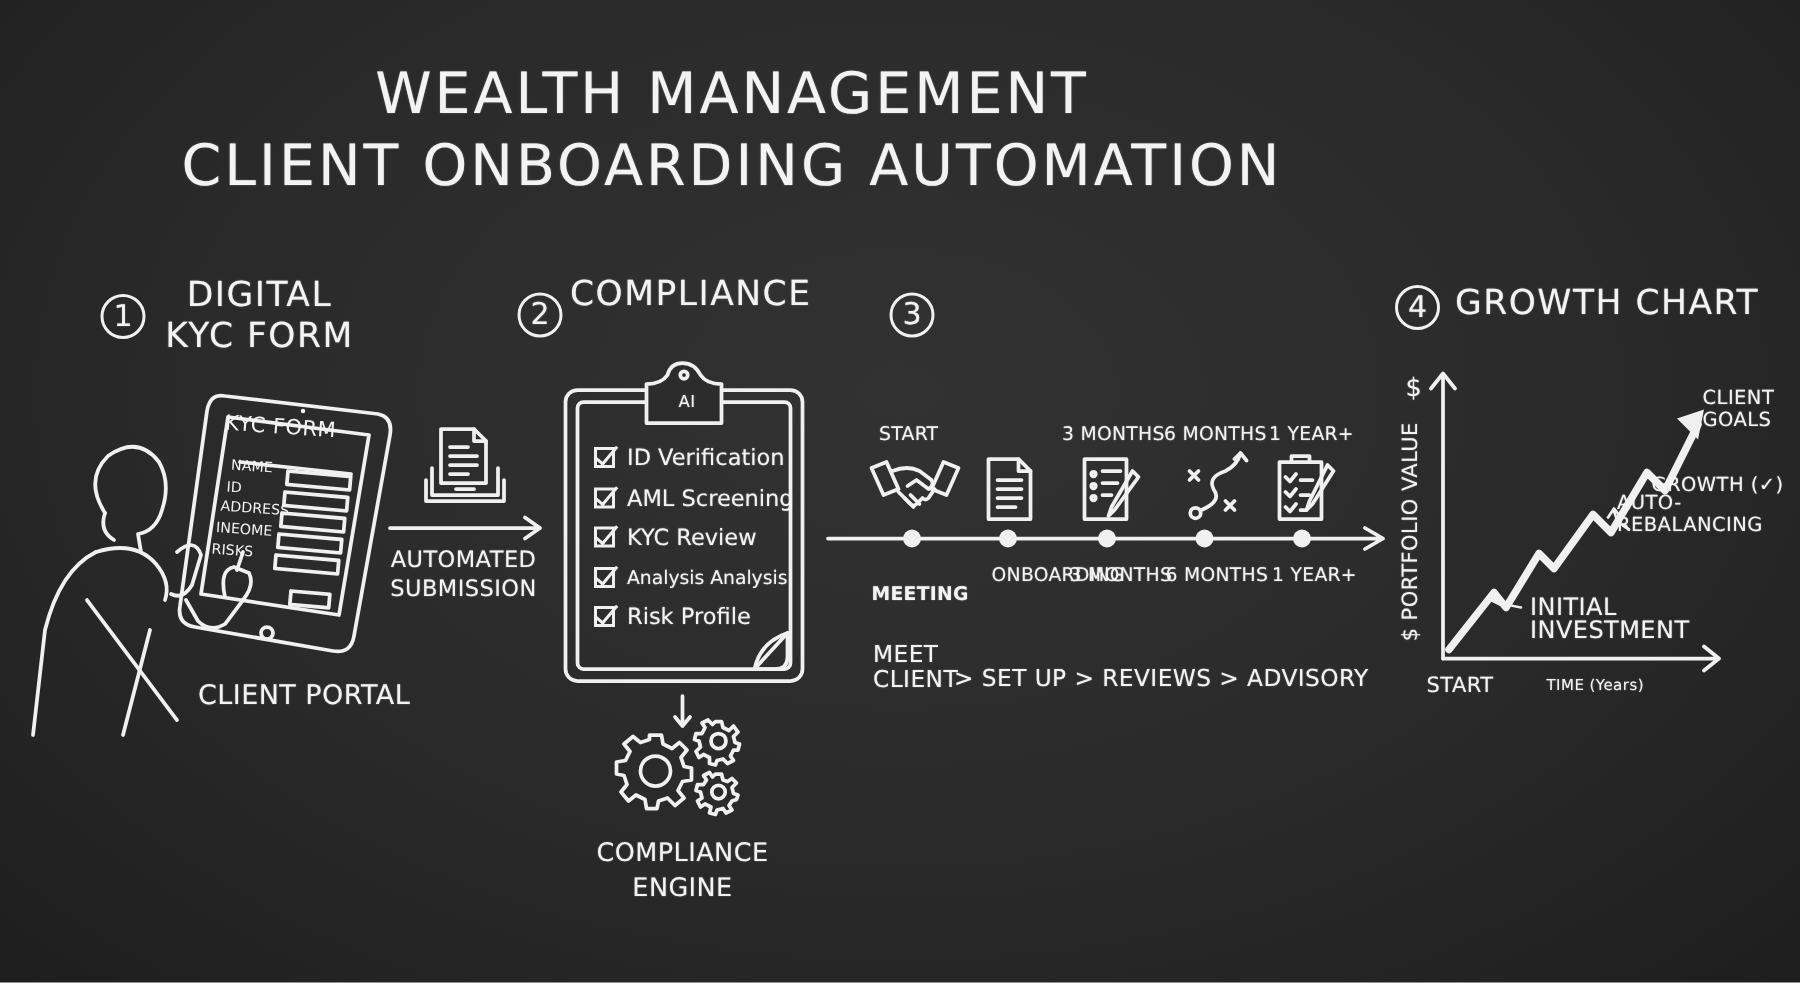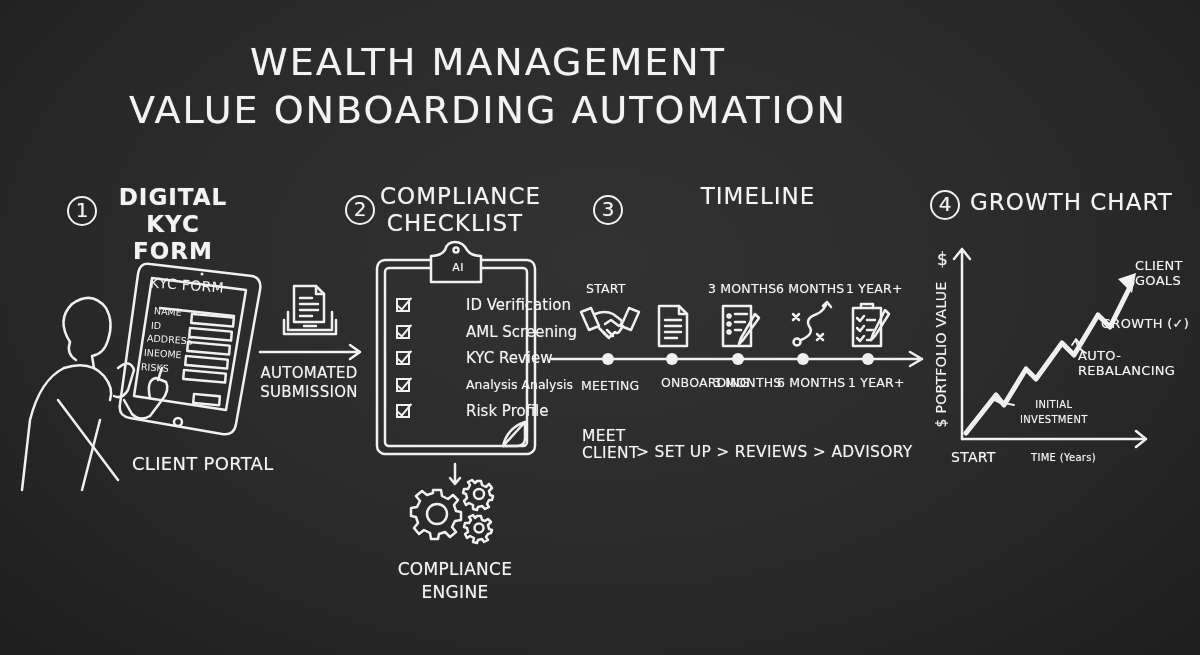--- a/index.html
+++ b/index.html
@@ -19,42 +19,42 @@
     .sec-num {
       position: absolute; width: 30px; height: 30px; border: 2.5px solid #f0f0f0;
       border-radius: 50%; text-align: center; line-height: 25px; font-size: 20px;
     }
     .sec-head { position: absolute; font-size: 23px; line-height: 27px; text-align: center; letter-spacing: 1px; }
     .label { position: absolute; font-size: 15px; line-height: 19px; letter-spacing: 0.3px; }
     svg { position: absolute; overflow: visible; }
     svg * { stroke: #f0f0f0; fill: none; stroke-width: 2.5; stroke-linecap: round; stroke-linejoin: round; }
     svg .fill { fill: #f0f0f0; stroke: none; }
     .check-list { position: absolute; left: 396px; top: 292px; }
-    .check-item { display: flex; align-items: center; height: 26.5px; gap: 48px; }
+    .check-item { display: flex; align-items: center; height: 26.5px; }
     .check-box {
       width: 14px; height: 14px; border: 2px solid #f0f0f0; margin-right: 8px; position: relative;
     }
     .check-box::after {
       content: ""; position: absolute; left: 2px; top: -6px; width: 6px; height: 14px;
       border-right: 2.5px solid #f0f0f0; border-bottom: 2.5px solid #f0f0f0; transform: rotate(40deg);
     }
     .check-text { font-size: 15px; }
     .tl-label { position: absolute; font-size: 12.5px; letter-spacing: 0.2px; text-align: center; white-space: nowrap; }
     .tl-dot { position: absolute; width: 12px; height: 12px; border-radius: 50%; background: #f0f0f0; }
     .form-label { position: absolute; font-size: 9.5px; line-height: 11px; transform: rotate(4deg); }
   </style>
 </head>
 <body>
 
 <div class="title chalk" style="top:38px;">WEALTH MANAGEMENT</div>
-<div class="title chalk" style="top:86px;">VALUE ONBOARDING AUTOMATION</div>
+<div class="title chalk" style="top:86px;">CLIENT ONBOARDING AUTOMATION</div>
 
 <div>
   <div class="sec-num chalk" style="left:67px; top:196px;">1</div>
-  <div class="sec-head chalk" style="left:108px; top:184px; width:130px;font-weight:bold;">
+  <div class="sec-head chalk" style="left:108px; top:184px; width:130px;">
     <div>DIGITAL</div>
     <div>KYC FORM</div>
   </div>
 
   <svg width="300" height="240" style="left:0; top:250px;">
 
     <path d="M150 14 L252 26 Q262 28 260 40 L236 174 Q234 186 222 184 L130 168 Q118 166 120 154 L138 24 Q140 12 150 14 Z"></path>
     <path d="M152 28 L246 40 L226 160 L134 146 Z"></path>
     <circle cx="202" cy="24" r="1.5" class="fill"></circle>
     <circle cx="178" cy="172" r="4"></circle>
@@ -105,21 +105,20 @@
   <div class="label chalk" style="left:259px; top:364px; text-align:center; width:100px;">
     <div>AUTOMATED</div>
     <div>SUBMISSION</div>
   </div>
 </div>
 
 <div>
   <div class="sec-num chalk" style="left:345px; top:195px;">2</div>
   <div class="sec-head chalk" style="left:380px; top:183px; width:150px;">
     <div>COMPLIANCE</div>
-    <div>CHECKLIST</div>
   </div>
 
   <svg width="170" height="220" style="left:375px; top:242px;">
     <rect x="2" y="18" width="158" height="194" rx="8"></rect>
     <rect x="10" y="26" width="142" height="178" rx="4"></rect>
     <path d="M56 14 L56 40 L106 40 L106 14 Q96 14 92 8 Q88 0 80 0 Q72 0 70 8 Q66 14 56 14 Z" style="fill:#2c2c2c"></path>
     <circle cx="81" cy="8" r="2.5"></circle>
     <path d="M128 204 L150 180 L150 196 Q150 204 142 204 Z"></path>
     <path d="M128 204 Q132 186 150 180"></path>
   </svg>
@@ -167,21 +166,20 @@
   </svg>
   <div class="label chalk" style="left:380px; top:558px; width:150px; text-align:center; font-size:17px; line-height:23px;">
     <div>COMPLIANCE</div>
     <div>ENGINE</div>
   </div>
 </div>
 
 <div>
   <div class="sec-num chalk" style="left:593px; top:195px;">3</div>
   <div class="sec-head chalk" style="left:628px; top:183px; width:260px;">
-    <div>TIMELINE</div>
   </div>
 
   <div class="tl-label chalk" style="left:586px; top:281px;">START</div>
   <div class="tl-label chalk" style="left:708px; top:281px;">3 MONTHS</div>
   <div class="tl-label chalk" style="left:776px; top:281px;">6 MONTHS</div>
   <div class="tl-label chalk" style="left:846px; top:281px;">1 YEAR+</div>
 
   <svg width="360" height="50" style="left:575px; top:302px;">
 
     <g>
@@ -225,21 +223,21 @@
 
   <svg width="380" height="20" style="left:550px; top:350px;">
     <path d="M2 9 L372 9 M360 2 L372 9 L360 16"></path>
   </svg>
   <div class="tl-dot" style="left:602px; top:353px;"></div>
   <div class="tl-dot" style="left:666px; top:353px;"></div>
   <div class="tl-dot" style="left:732px; top:353px;"></div>
   <div class="tl-dot" style="left:797px; top:353px;"></div>
   <div class="tl-dot" style="left:862px; top:353px;"></div>
 
-  <div class="tl-label chalk" style="left:581px; top:378px;">MEETING</div>
+  <div class="tl-label chalk" style="left:581px; top:388px;font-weight:bold;">MEETING</div>
   <div class="tl-label chalk" style="left:637px; top:375px;margin-left:24px;">ONBOARDING</div>
   <div class="tl-label chalk" style="left:713px; top:375px;">3 MONTHS</div>
   <div class="tl-label chalk" style="left:777px; top:375px;">6 MONTHS</div>
   <div class="tl-label chalk" style="left:848px; top:375px;">1 YEAR+</div>
 
   <div class="label chalk" style="left:582px; top:428px; font-size:15.5px; line-height:17px;">
     <div>MEET</div>
     <div>CLIENT</div>
   </div>
   <div class="label chalk" style="left:636px; top:443px; font-size:15.5px; white-space:nowrap;">
@@ -268,24 +266,24 @@
     <path d="M136 108 Q128 104 126 96 M122 100 L126 94 L130 99" style="stroke-width:1.8"></path>
   </svg>
   <div class="label chalk" style="left:937px; top:250px; font-size:17px;">$</div>
   <div class="label chalk" style="left:866px; top:345px; width:150px; text-align:center; transform:rotate(-90deg); font-size:14px;">$ PORTFOLIO VALUE</div>
 
   <div class="label chalk" style="left:1135px; top:258px; font-size:13px; line-height:15px;">
     <div>CLIENT</div>
     <div>GOALS</div>
   </div>
   <div class="label chalk" style="left:1101px; top:314px; font-size:13px;">GROWTH (✓)</div>
-  <div class="label chalk" style="left:1078px; top:348px; font-size:13px; line-height:15px;">
+  <div class="label chalk" style="left:1078px; top:328px; font-size:13px; line-height:15px;">
     <div>AUTO-</div>
     <div>REBALANCING</div>
   </div>
-  <div class="label chalk" style="left:1020px; top:397px; font-size:10px; line-height:15px;text-align:center;">
+  <div class="label chalk" style="left:1020px; top:397px; font-size:16px; line-height:15px;">
     <div>INITIAL</div>
     <div>INVESTMENT</div>
   </div>
 
   <div class="label chalk" style="left:951px; top:448px; font-size:14px;">START</div>
   <div class="label chalk" style="left:1031px; top:448px; font-size:10px;">TIME (Years)</div>
 </div>
 
 </body></html>

